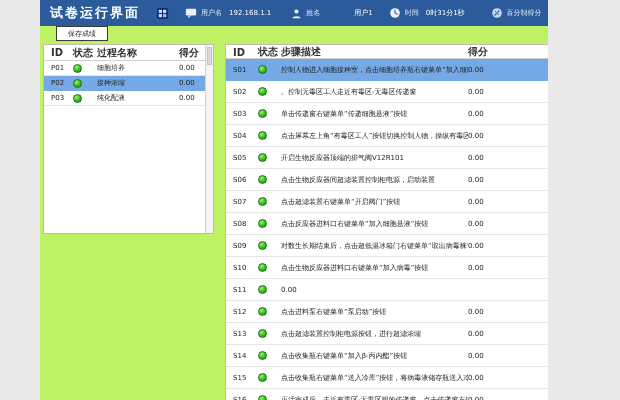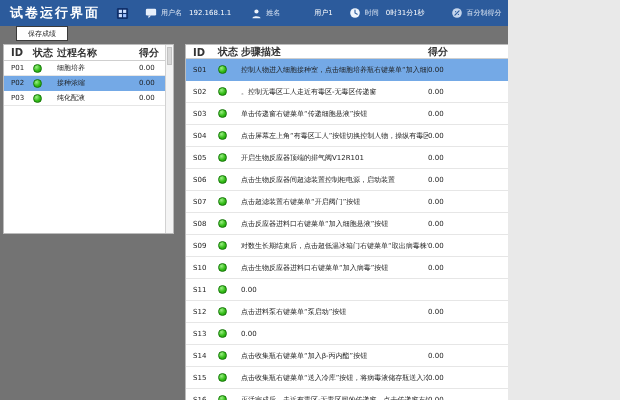--- a/index.html
+++ b/index.html
@@ -1,19 +1,19 @@
 <!DOCTYPE html>
 <html><head>
 <meta charset="utf-8">
 <style>
   * { margin:0; padding:0; box-sizing:border-box; }
   html,body { background:#e9e9e9; }
   .screen {
     position:relative; width:508px; height:400px; overflow:hidden;
-    background:#737373; font-family:"DejaVu Sans","Liberation Sans",sans-serif;
+    background:#bef264; font-family:"DejaVu Sans","Liberation Sans",sans-serif;margin-left:40px;
   }
   
   .titlebar {
     position:absolute; top:0; left:0; right:0; height:26px;
     background:#2c5b9c; display:flex; align-items:center; padding:0 10px;
     color:#fff;
   }
   .app-title { font-size:13px; font-weight:bold; letter-spacing:2px; white-space:nowrap; }
   .tb-icon { display:inline-flex; align-items:center; justify-content:center; flex:none; }
   .tb-group { display:flex; align-items:center; font-size:7px; color:#dfe8f5; white-space:nowrap; }
@@ -255,20 +255,21 @@
         <div class="t-row step-grid">
       <span>S12</span>
       <span class="dot"></span>
       <span class="cell-desc">点击进料泵右键菜单“泵启动”按钮</span>
       <span>0.00</span>
       <span></span>
     </div>
         <div class="t-row step-grid">
       <span>S13</span>
       <span class="dot"></span>
+      <span class="cell-desc">点击超滤装置控制柜电源按钮，进行超滤浓缩</span>
       <span>0.00</span>
       <span></span>
     </div>
         <div class="t-row step-grid">
       <span>S14</span>
       <span class="dot"></span>
       <span class="cell-desc">点击收集瓶右键菜单“加入β-丙内酯”按钮</span>
       <span>0.00</span>
       <span></span>
     </div>

